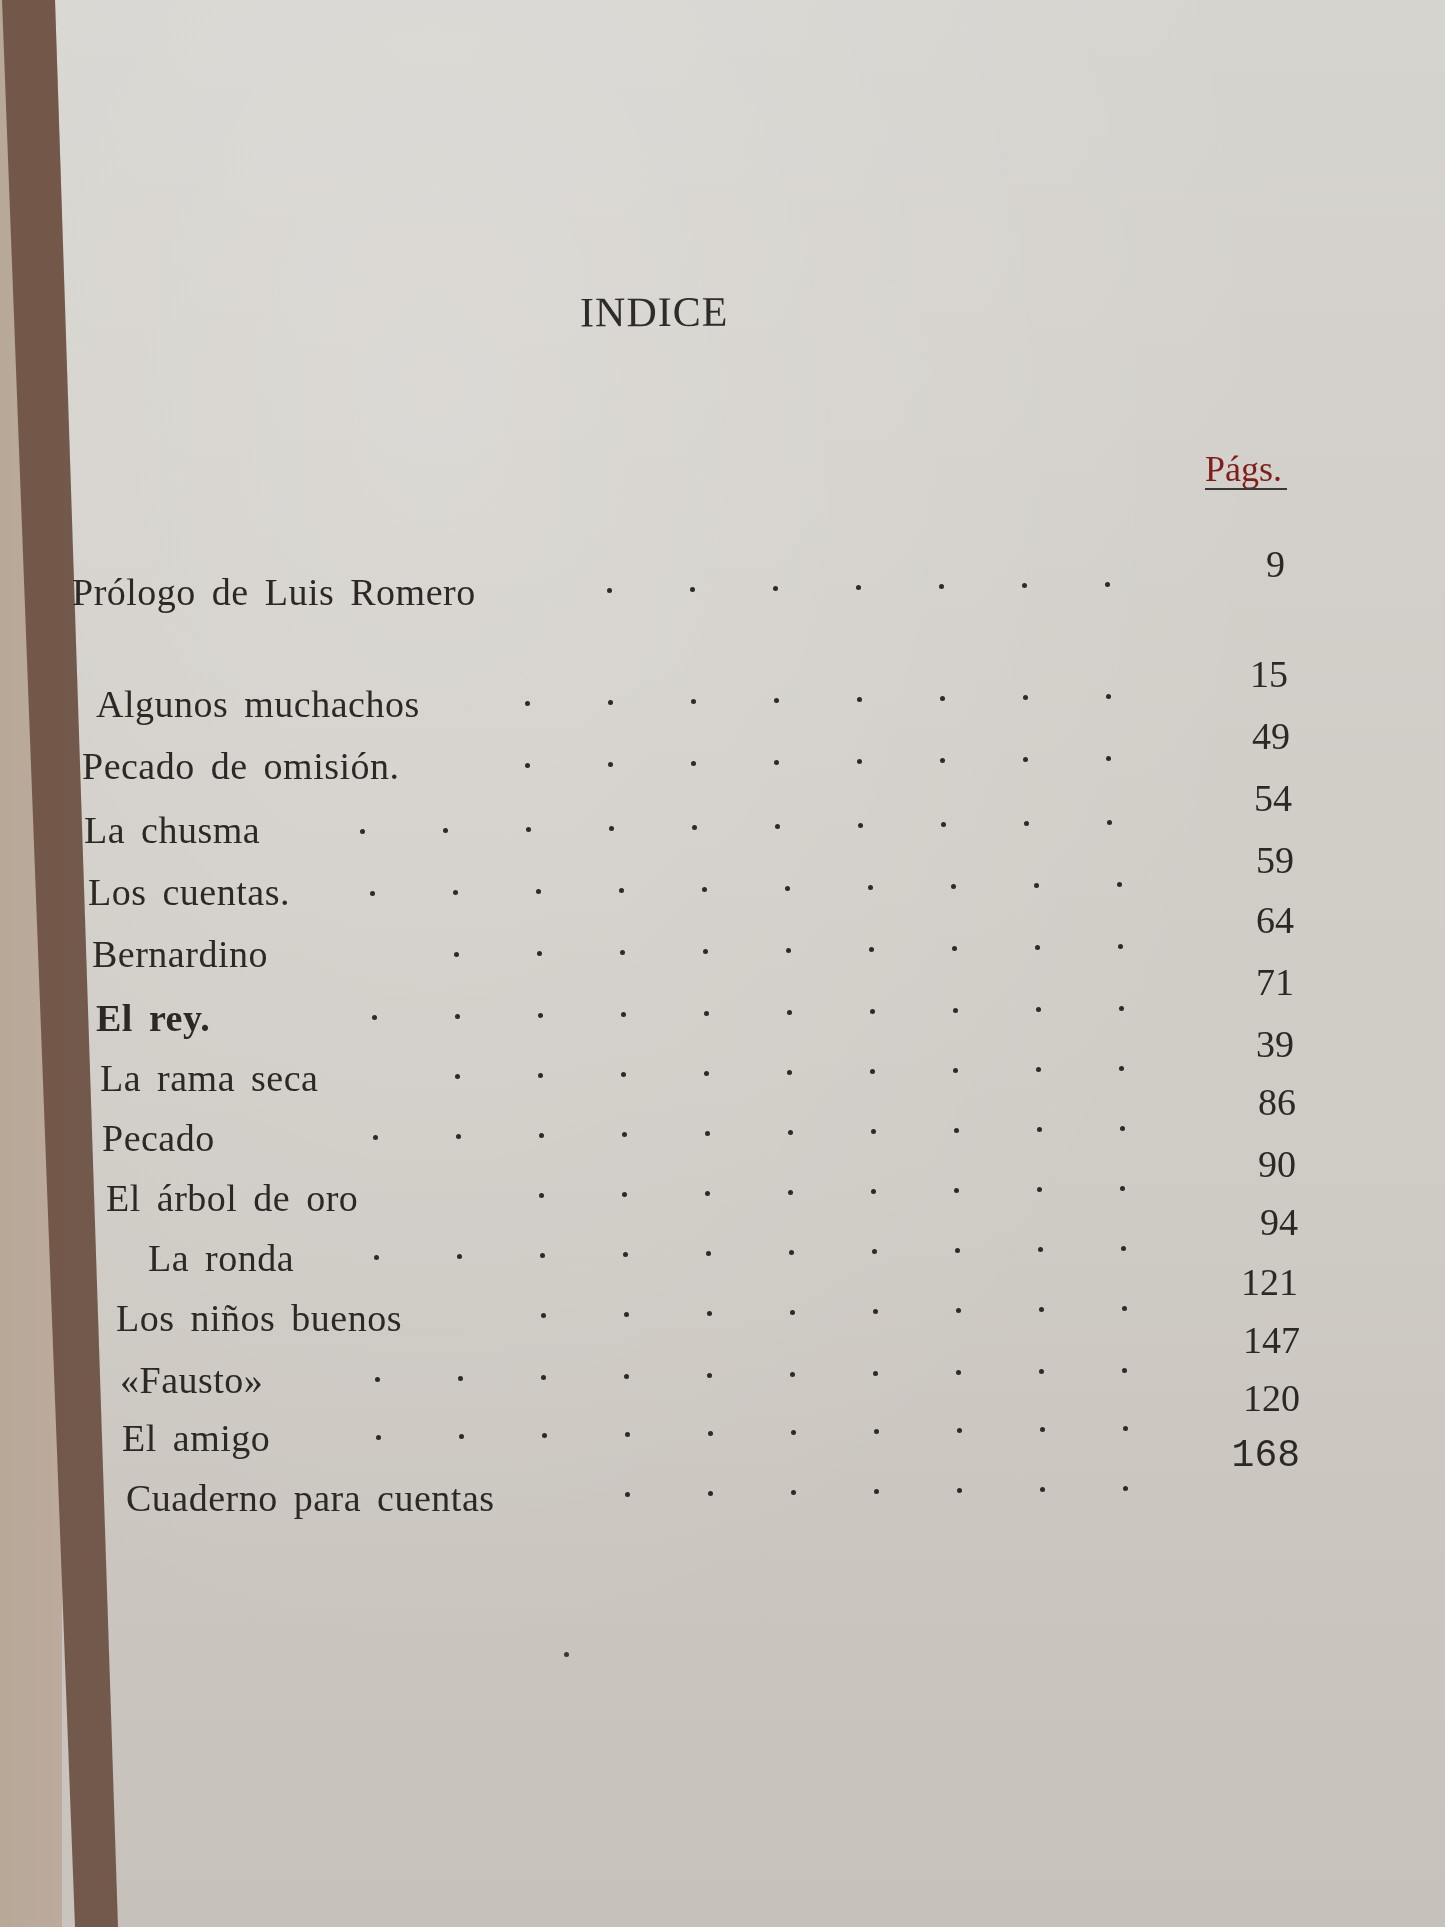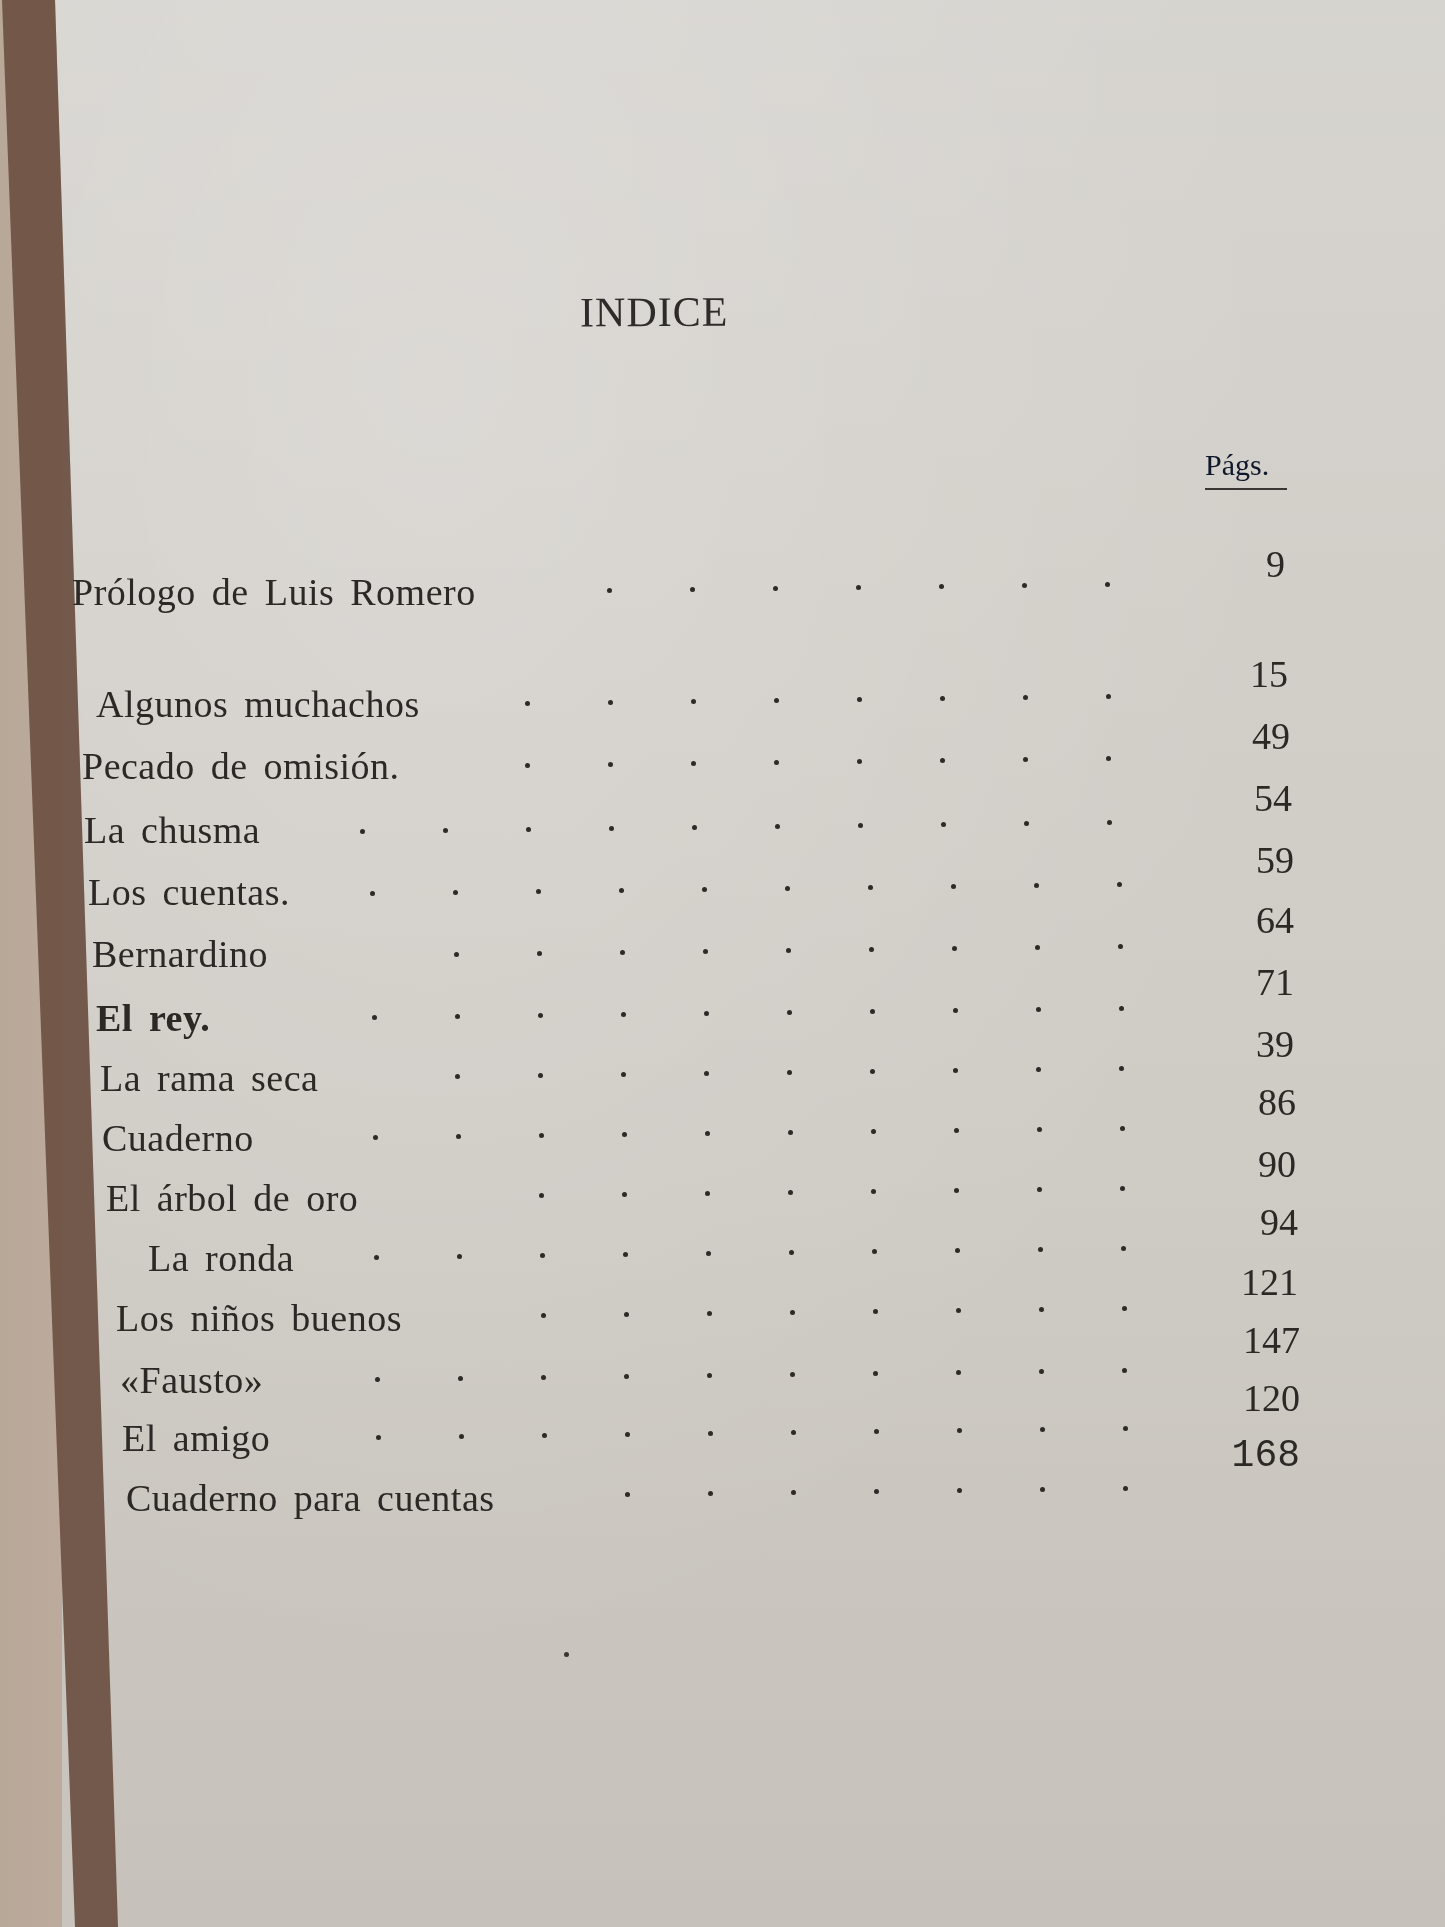--- a/index.html
+++ b/index.html
@@ -49,22 +49,22 @@
       left: 580px;
       font-size: 42px;
       letter-spacing: 1px;
       color: #2e2c2a;
       transform: rotate(-0.3deg);
     }
     .pags {
       position: absolute;
       top: 448px;
       left: 1205px;
-      font-size: 30px;
-      color: #0f172a;
+      font-size: 36px;
+      color: #7f1d1d;
     }
     .pags-rule {
       position: absolute;
       top: 488px;
       left: 1205px;
       width: 82px;
       height: 2px;
       background: #3a3633;
     }
     .entry {
@@ -150,21 +150,21 @@
   <span class="entry-title">El rey.</span>
 </div>
 <div class="page-num" style="left:1204px; top:958px;">71</div>
 
 <div class="entry" style="left:100px; top:1054px; width:1240px;">
   <span class="entry-title">La rama seca</span>
 </div>
 <div class="page-num" style="left:1204px; top:1020px;">39</div>
 
 <div class="entry" style="left:102px; top:1114px; width:1240px;">
-  <span class="entry-title">Cuaderno</span>
+  <span class="entry-title">Pecado</span>
 </div>
 <div class="page-num" style="left:1206px; top:1078px;">86</div>
 
 <div class="entry" style="left:106px; top:1174px; width:1240px;">
   <span class="entry-title">El árbol de oro</span>
 </div>
 <div class="page-num" style="left:1206px; top:1140px;">90</div>
 
 <div class="entry" style="left:112px; top:1234px; width:1240px;margin-left:36px;">
   <span class="entry-title">La ronda</span>

